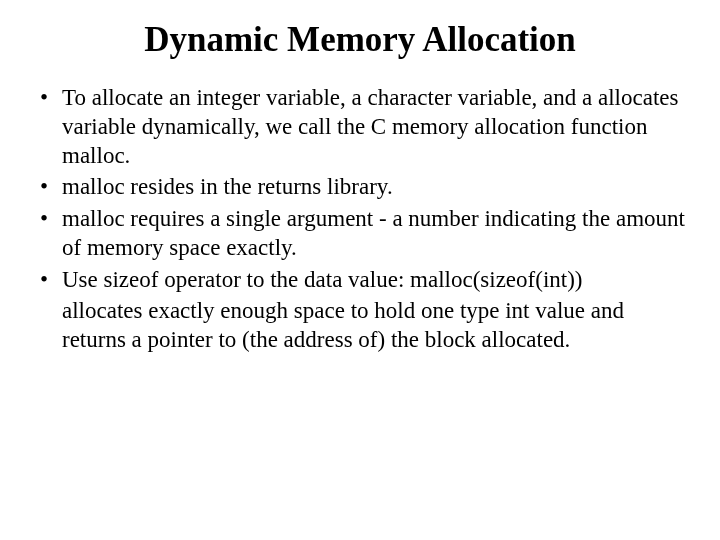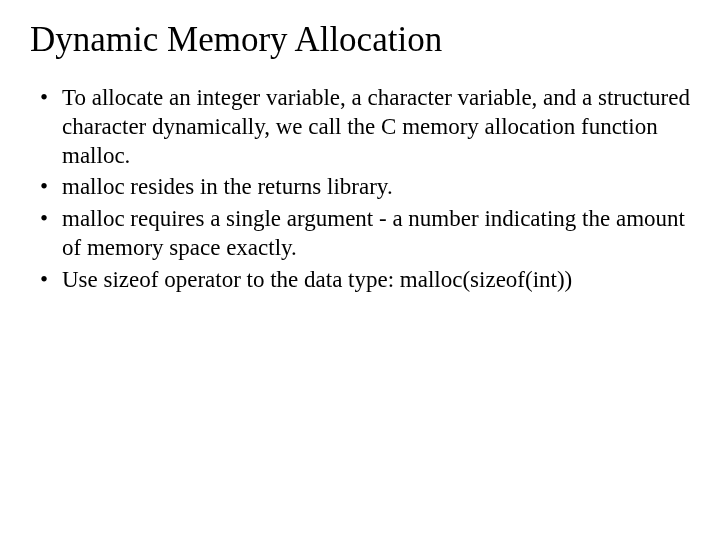--- a/index.html
+++ b/index.html
@@ -12,23 +12,23 @@
     color: #000000;
   }
   .slide {
     width: 720px;
     height: 540px;
     box-sizing: border-box;
     padding: 12px 30px 20px 30px;
   }
   .title {
     font-size: 35px;
-    text-align: left;
+    text-align: center;
     margin: 8px 0 24px 0;
-    font-weight: normal;
+    font-weight: bold;
   }
   .body {
     font-size: 23px;
     line-height: 1.25;
     padding-left: 10px;
   }
   .bullet {
     display: flex;
     margin: 3px 0;
   }
@@ -47,33 +47,34 @@
 </head>
 <body>
 
 <div class="slide">
   <h1 class="title">Dynamic Memory Allocation</h1>
 
   <div class="body">
 
     <div class="bullet">
       <span class="marker">•</span>
-      <span class="text">To allocate an integer variable, a character variable, and a structured character dynamically, we call the C memory allocation function malloc.</span>
+      <span class="text">To allocate an integer variable, a character variable, and a allocates variable dynamically, we call the C memory allocation function malloc.</span>
     </div>
 
     <div class="bullet">
       <span class="marker">•</span>
       <span class="text">malloc resides in the returns library.</span>
     </div>
 
     <div class="bullet">
       <span class="marker">•</span>
       <span class="text">malloc requires a single argument - a number indicating the amount of memory space exactly.</span>
     </div>
 
     <div class="bullet">
       <span class="marker">•</span>
-      <span class="text">Use sizeof operator to the data type:  malloc(sizeof(int))</span>
+      <span class="text">Use sizeof operator to the data value:  malloc(sizeof(int))</span>
     </div>
 
+    <div class="cont">allocates exactly enough space to hold one type int value and returns a pointer to (the address of) the block allocated.</div>
 
   </div>
 </div>
 
 </body></html>

